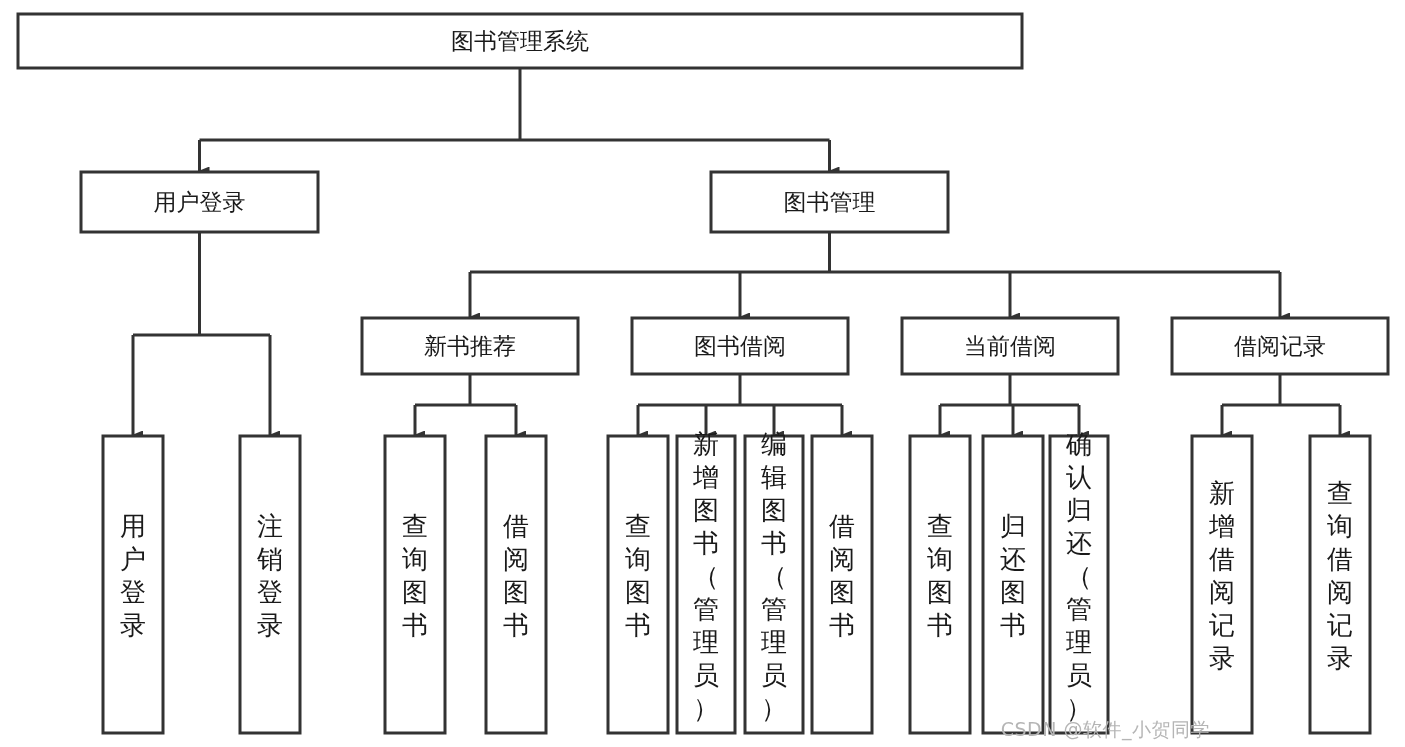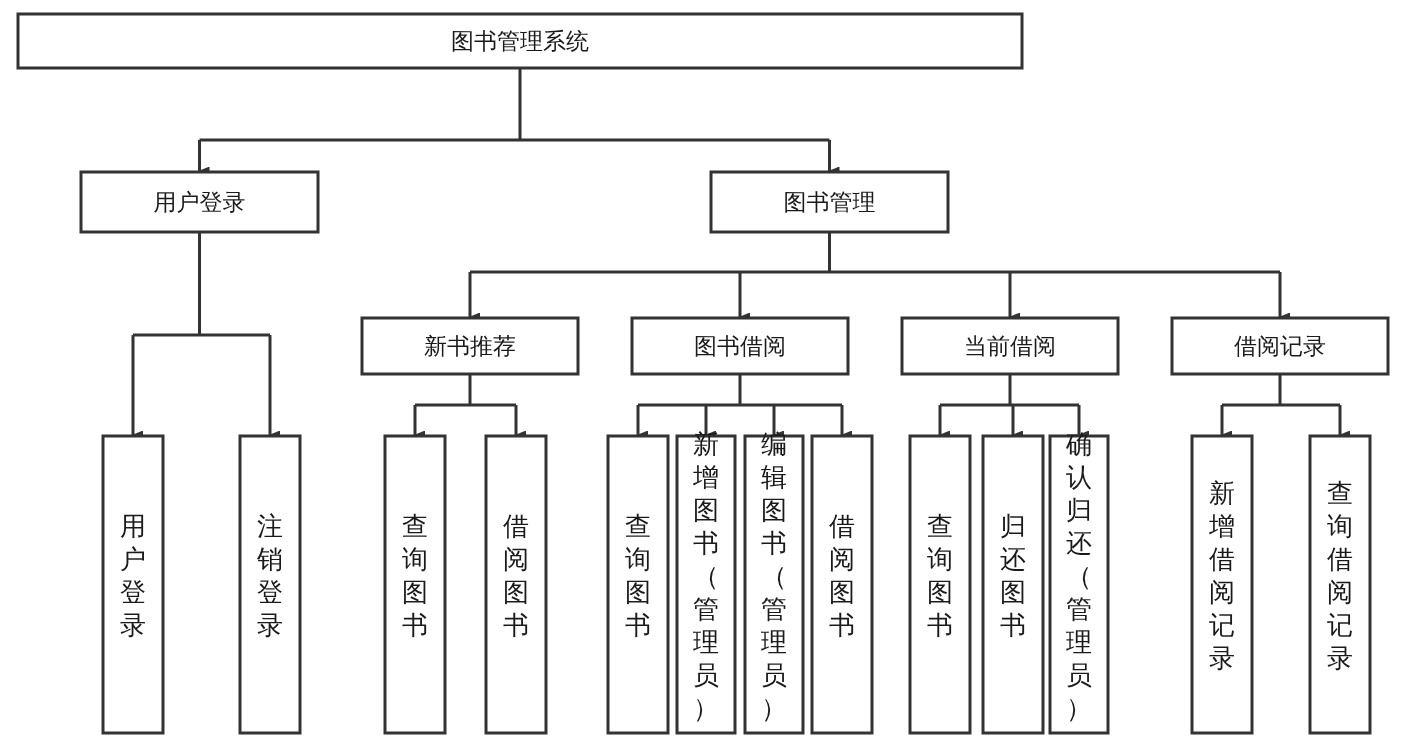--- a/index.html
+++ b/index.html
@@ -195,13 +195,14 @@
         <g>
           <rect class="node-rect" x="1192" y="436" width="60" height="297"></rect>
           <text class="leaf-label" x="1222" y="502"><tspan x="1222" dy="0">新</tspan><tspan x="1222" dy="33">增</tspan><tspan x="1222" dy="33">借</tspan><tspan x="1222" dy="33">阅</tspan><tspan x="1222" dy="33">记</tspan><tspan x="1222" dy="33">录</tspan></text>
         </g>
         <g>
           <rect class="node-rect" x="1310" y="436" width="60" height="297"></rect>
           <text class="leaf-label" x="1340" y="502"><tspan x="1340" dy="0">查</tspan><tspan x="1340" dy="33">询</tspan><tspan x="1340" dy="33">借</tspan><tspan x="1340" dy="33">阅</tspan><tspan x="1340" dy="33">记</tspan><tspan x="1340" dy="33">录</tspan></text>
         </g>
       </g>
   </svg>
+  <div class="watermark">CSDN @软件_小贺同学</div>
 </div>
 
 </body></html>

